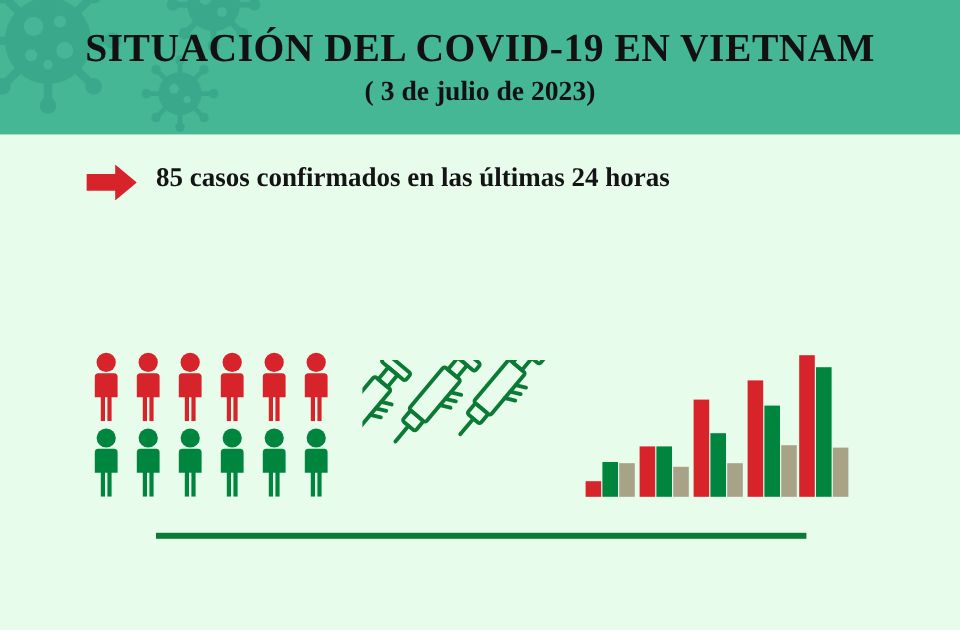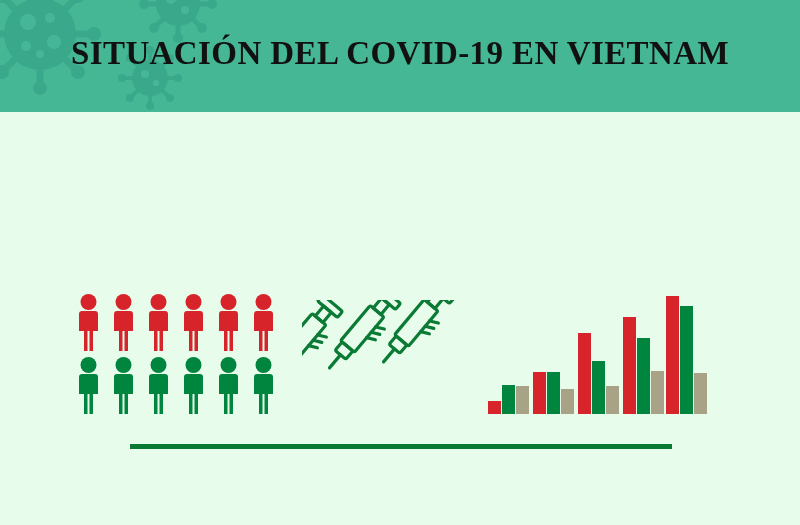--- a/index.html
+++ b/index.html
@@ -262,25 +262,32 @@
           <g fill="#49bc9d" opacity="0.85">
             <circle cx="-5" cy="-4" r="4"></circle>
               <circle cx="6" cy="5" r="3"></circle>
           </g>
         </g>
       </g>
     </svg>
 
     <div class="header-titles">
       <div class="title-main">SITUACIÓN DEL COVID-19 EN VIETNAM</div>
+      <div class="title-sub">( 3 de julio de 2023)</div>
     </div>
   </div>
 
   <div class="bullets">
 
+    <div class="bullet-row">
+      <svg class="bullet-arrow" viewBox="0 0 42 30" aria-hidden="true">
+        <path d="M0 8 L24 8 L24 0 L42 15 L24 30 L24 22 L0 22 Z" fill="#d7242a"></path>
+      </svg>
+      <div class="bullet-text">85 casos confirmados en las últimas 24 horas</div>
+    </div>
 
 
   </div>
 
   <div class="people-block">
     <div class="people-row">
       <svg class="person" viewBox="0 0 29 58">
           <g fill="#d7242a">
             <circle cx="14.5" cy="9" r="8"></circle>
             <path d="M5 21 q0-3 3-3 h13 q3 0 3 3 v17 h-5 v20 h-3.5 v-20 h-2 v20 H10 V38 H5 Z"></path>

